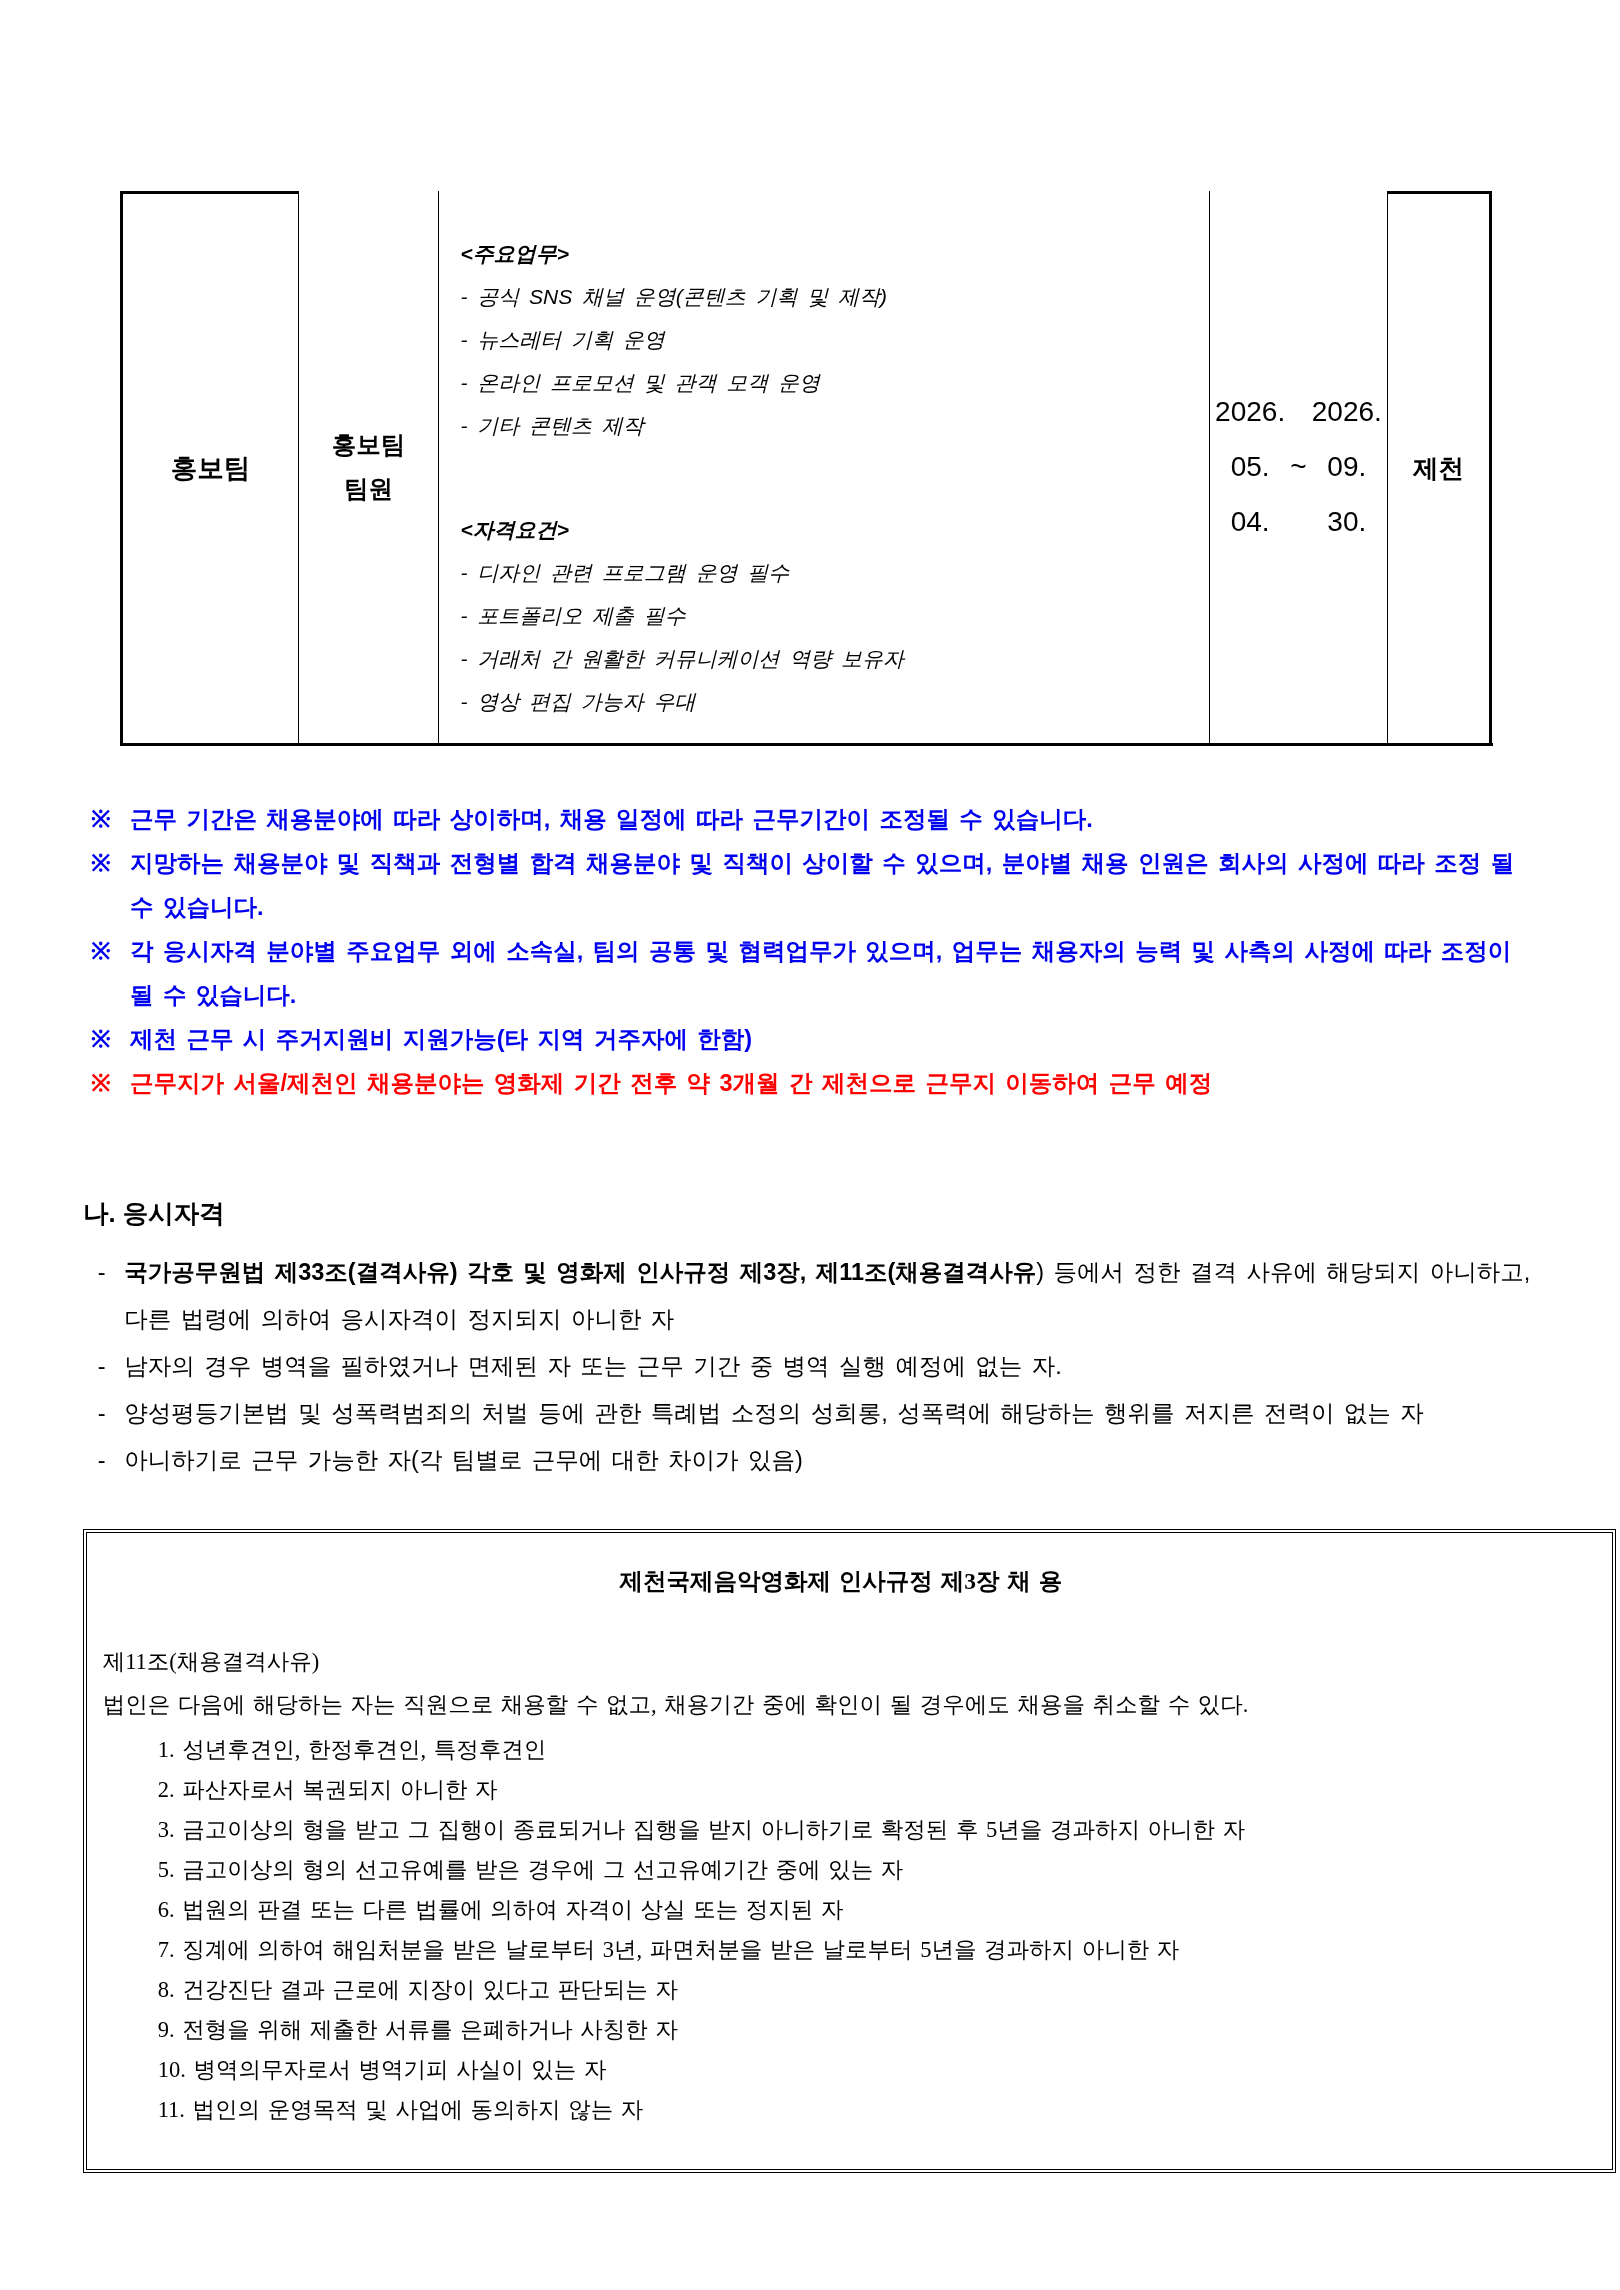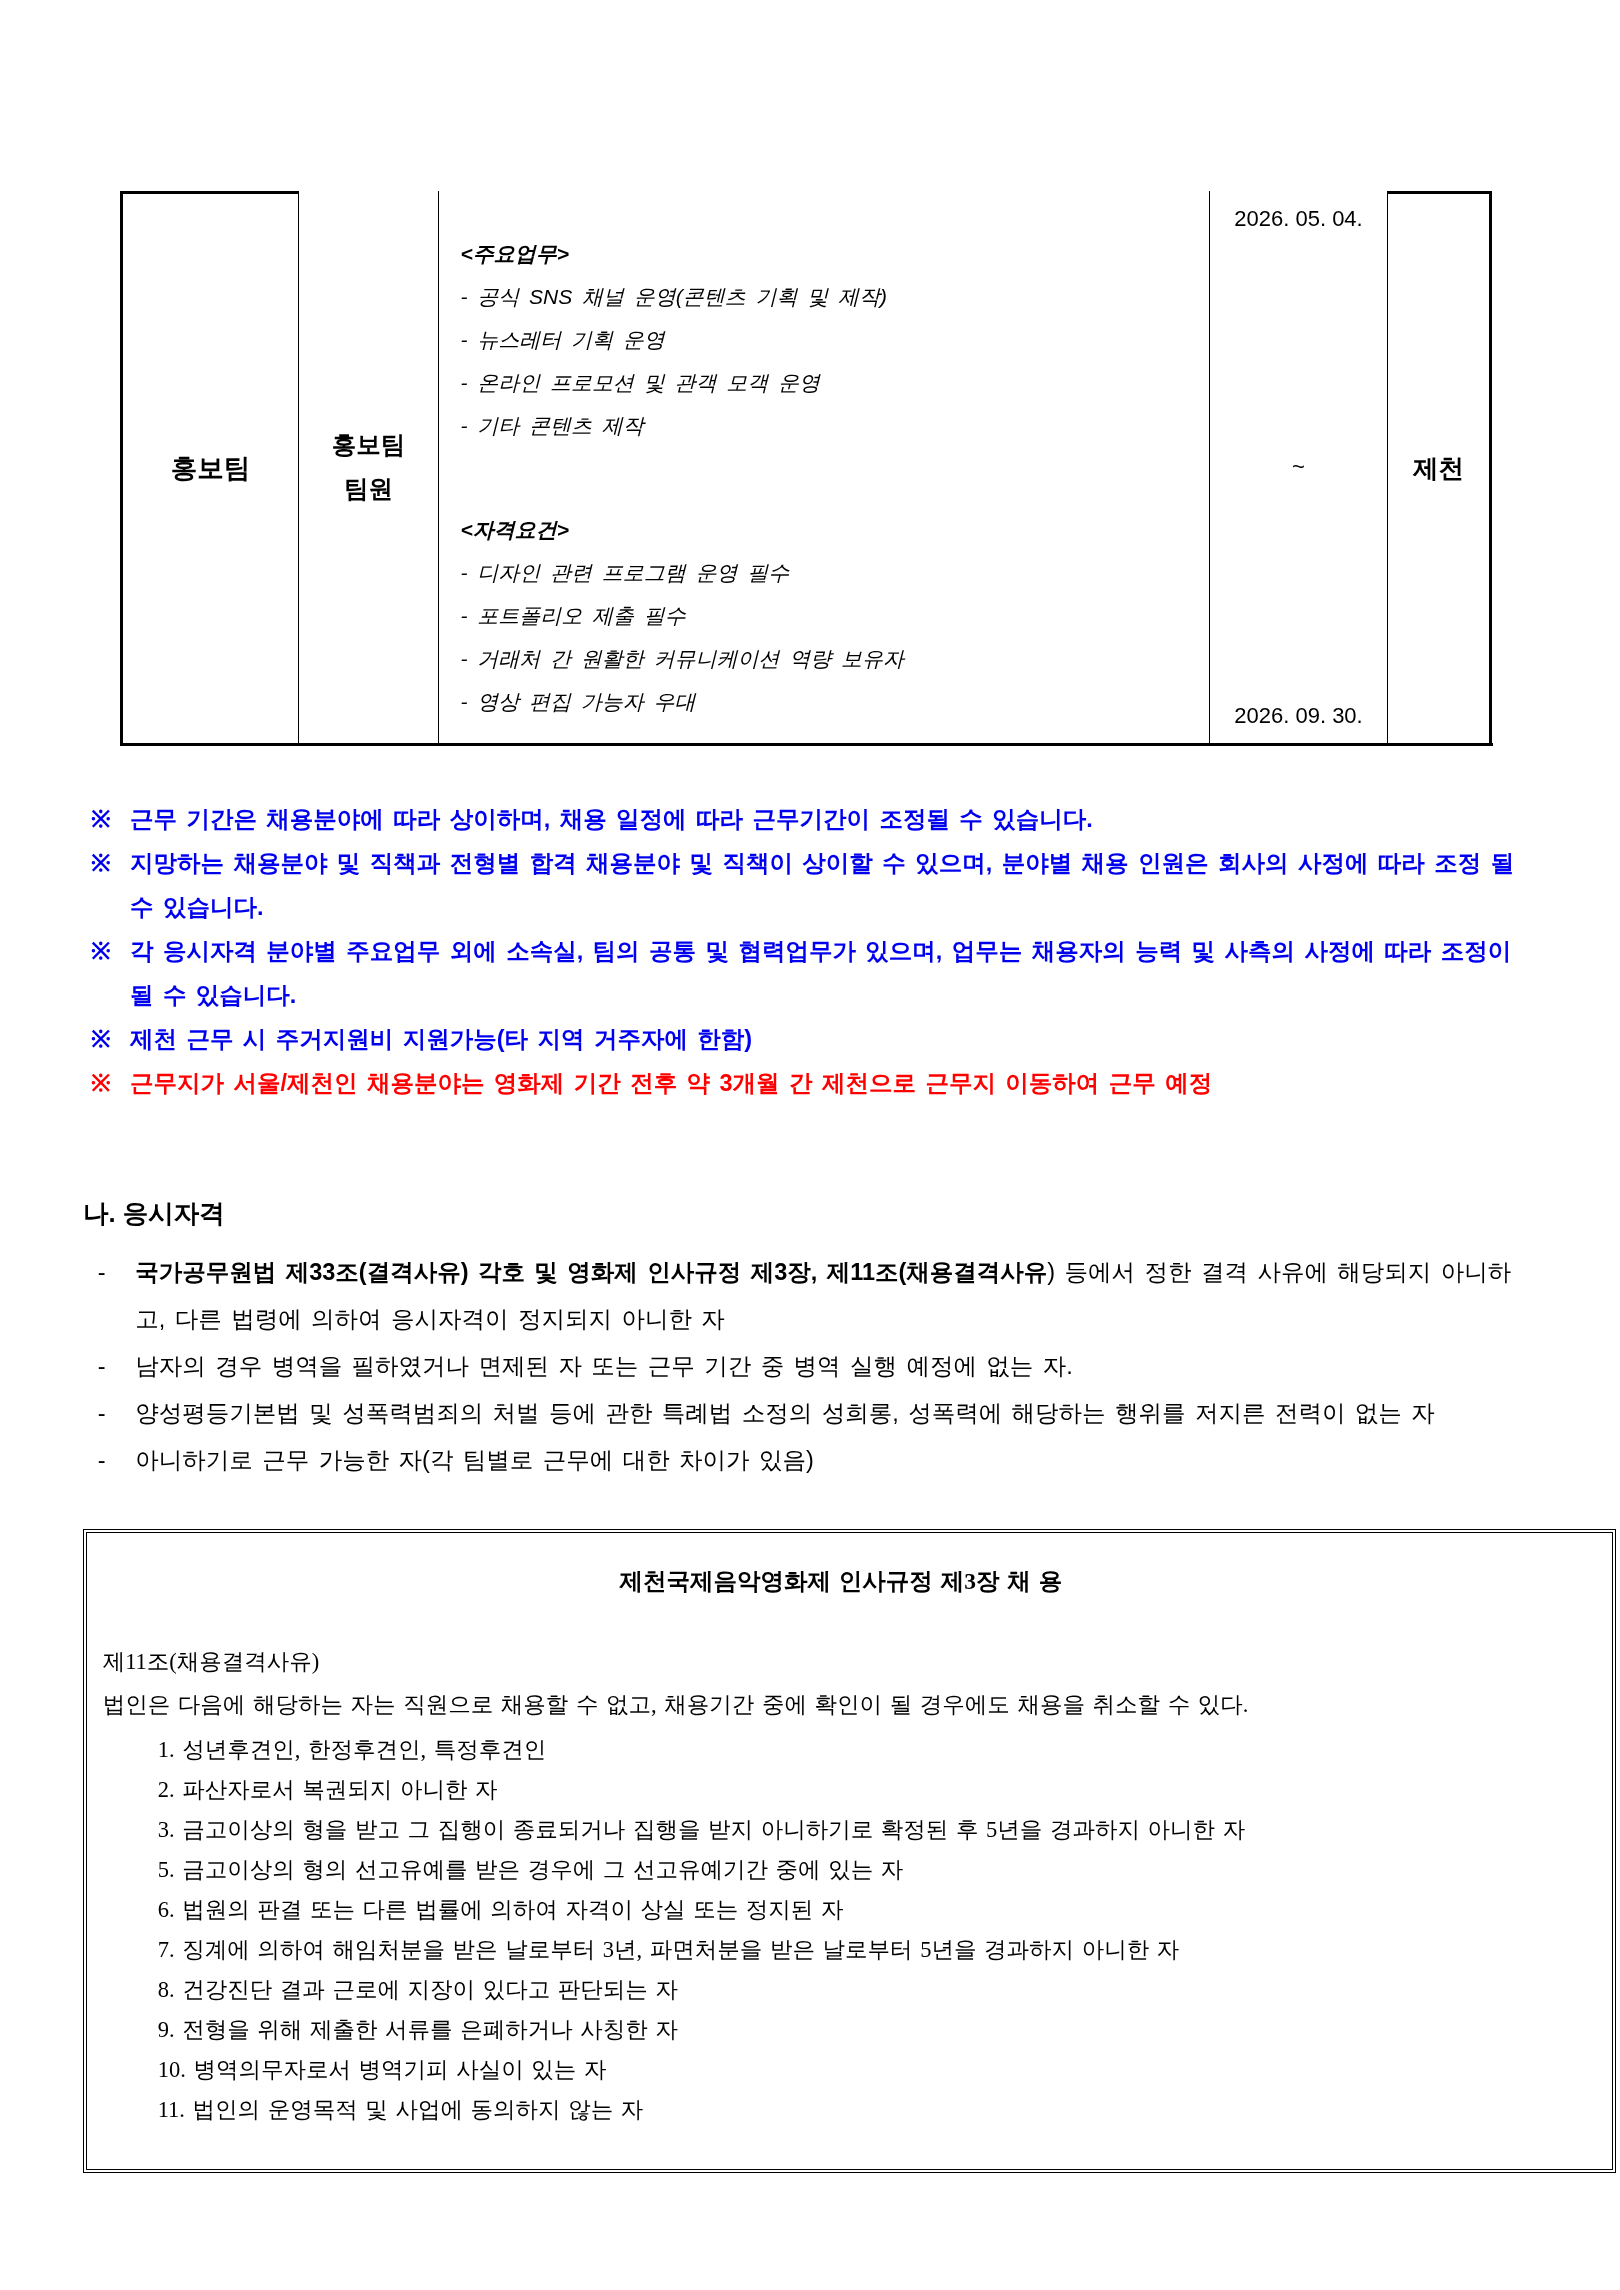--- a/index.html
+++ b/index.html
@@ -32,22 +32,22 @@
     display:flex;flex-direction:column;align-items:center;justify-content:center;
     font-weight:bold;font-size:24.5px;line-height:44px;text-align:center;
   }
   .cell.c3{
     width:771px;
     padding:41px 9.8px 19.6px 21.6px;
     font-size:21px;line-height:43px;word-spacing:3.9px;font-style:italic;
   }
   .cell.c4{
     width:178px;
-    display:flex;flex-direction:column;align-items:center;justify-content:space-between;
-    font-size:22px;line-height:55px;text-align:center;
+    display:flex;flex-direction:row;align-items:center;justify-content:flex-start;
+    font-size:28px;line-height:55px;text-align:center;
   }
   .cell.c5{
     width:104px;border-right:3.9px solid #000;border-top:3.9px solid #000;
     display:flex;align-items:center;justify-content:center;
     font-weight:bold;font-size:25.5px;
   }
   .block-header{font-weight:bold;}
   .qr-header{margin-top:61px;}
 
   
@@ -60,21 +60,21 @@
   .note .note-text{flex:1;}
 
   
   .section{margin:86px 0 0 83px;width:1451px;}
   .section-title{font-weight:bold;font-size:25.5px;line-height:45px;margin-bottom:13.7px;}
   .section-item{
     display:flex;
     font-size:23.5px;line-height:47px;word-spacing:2.9px;
   }
   .section-item .dash{width:17.6px;flex-shrink:0;text-align:left;margin-left:14.7px;}
-  .section-item .item-text{flex:1;margin-left:20px;}
+  .section-item .item-text{flex:1;margin-left:9px;}
   .b{font-weight:bold;}
 
   
   .regbox{
     margin:45px 0 0 83px;
     width:1533px;
     box-sizing:border-box;
     border:4.9px double #000;
     padding:27.4px 33px 39px 15.7px;
     font-family:"Liberation Serif",serif;

